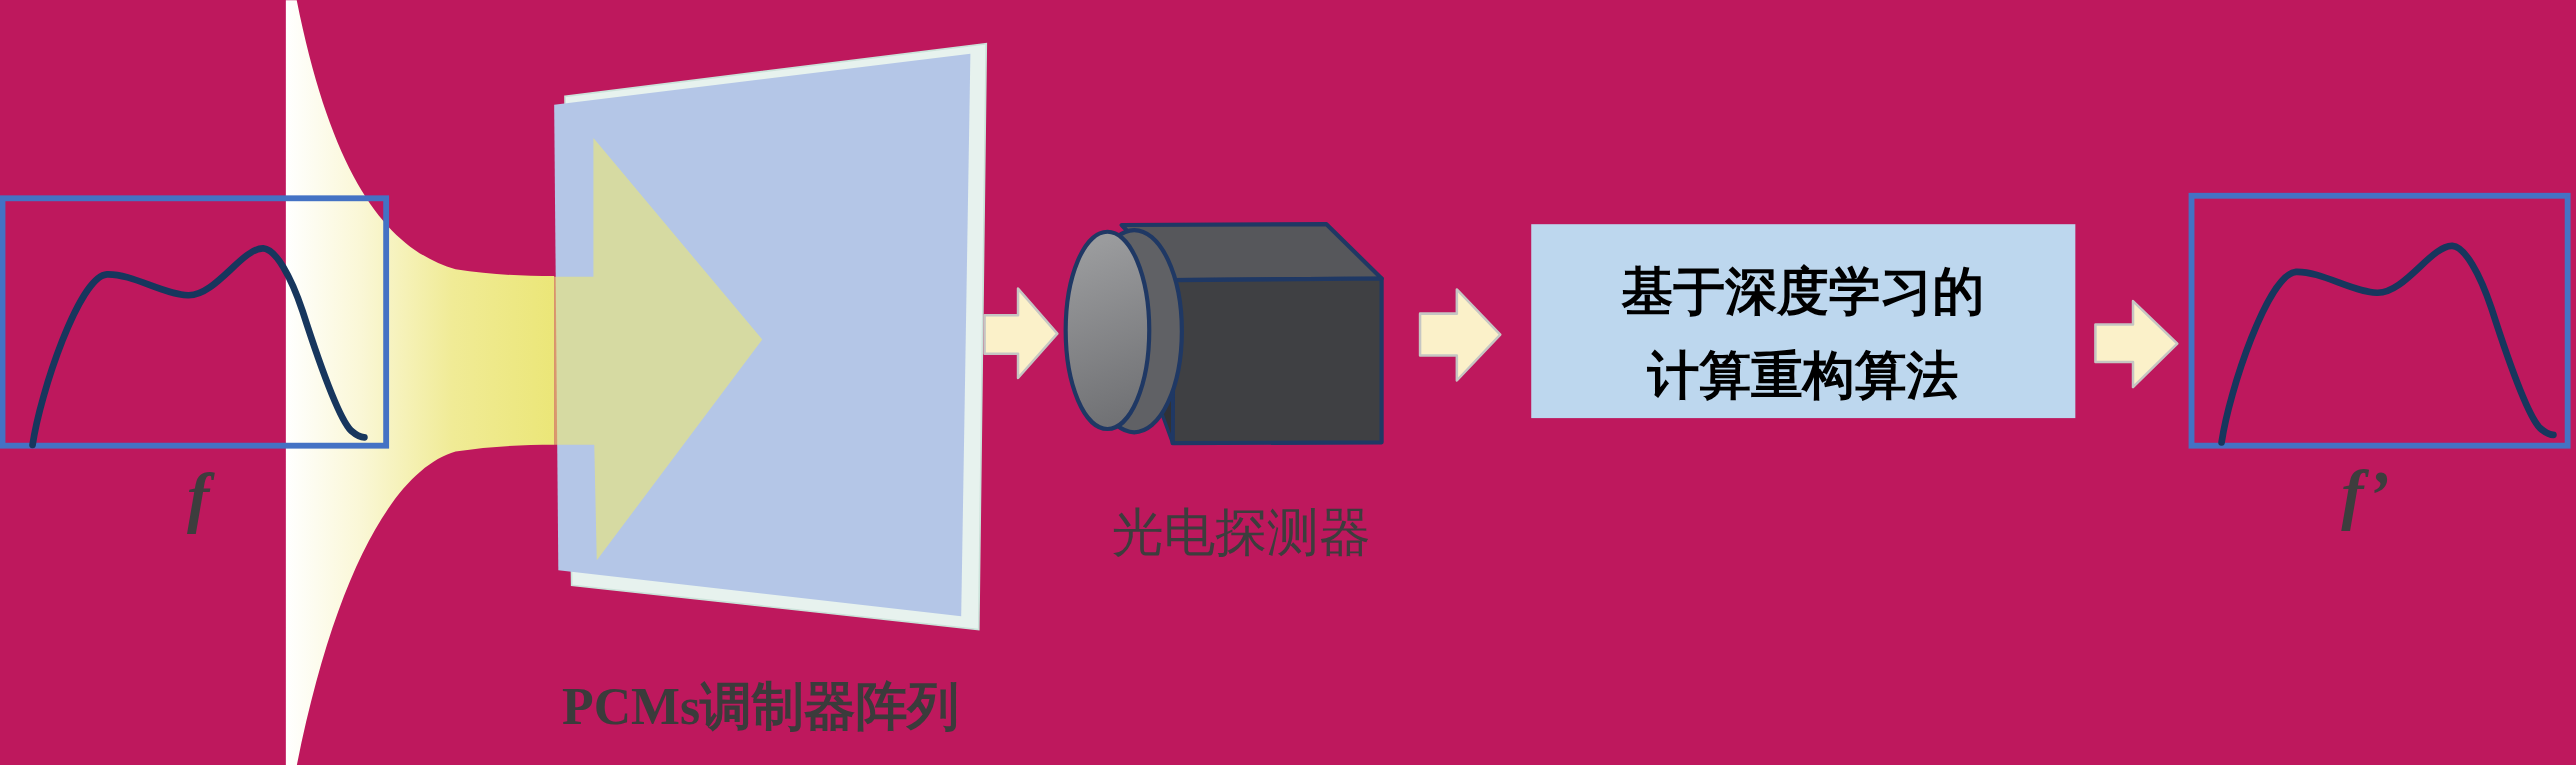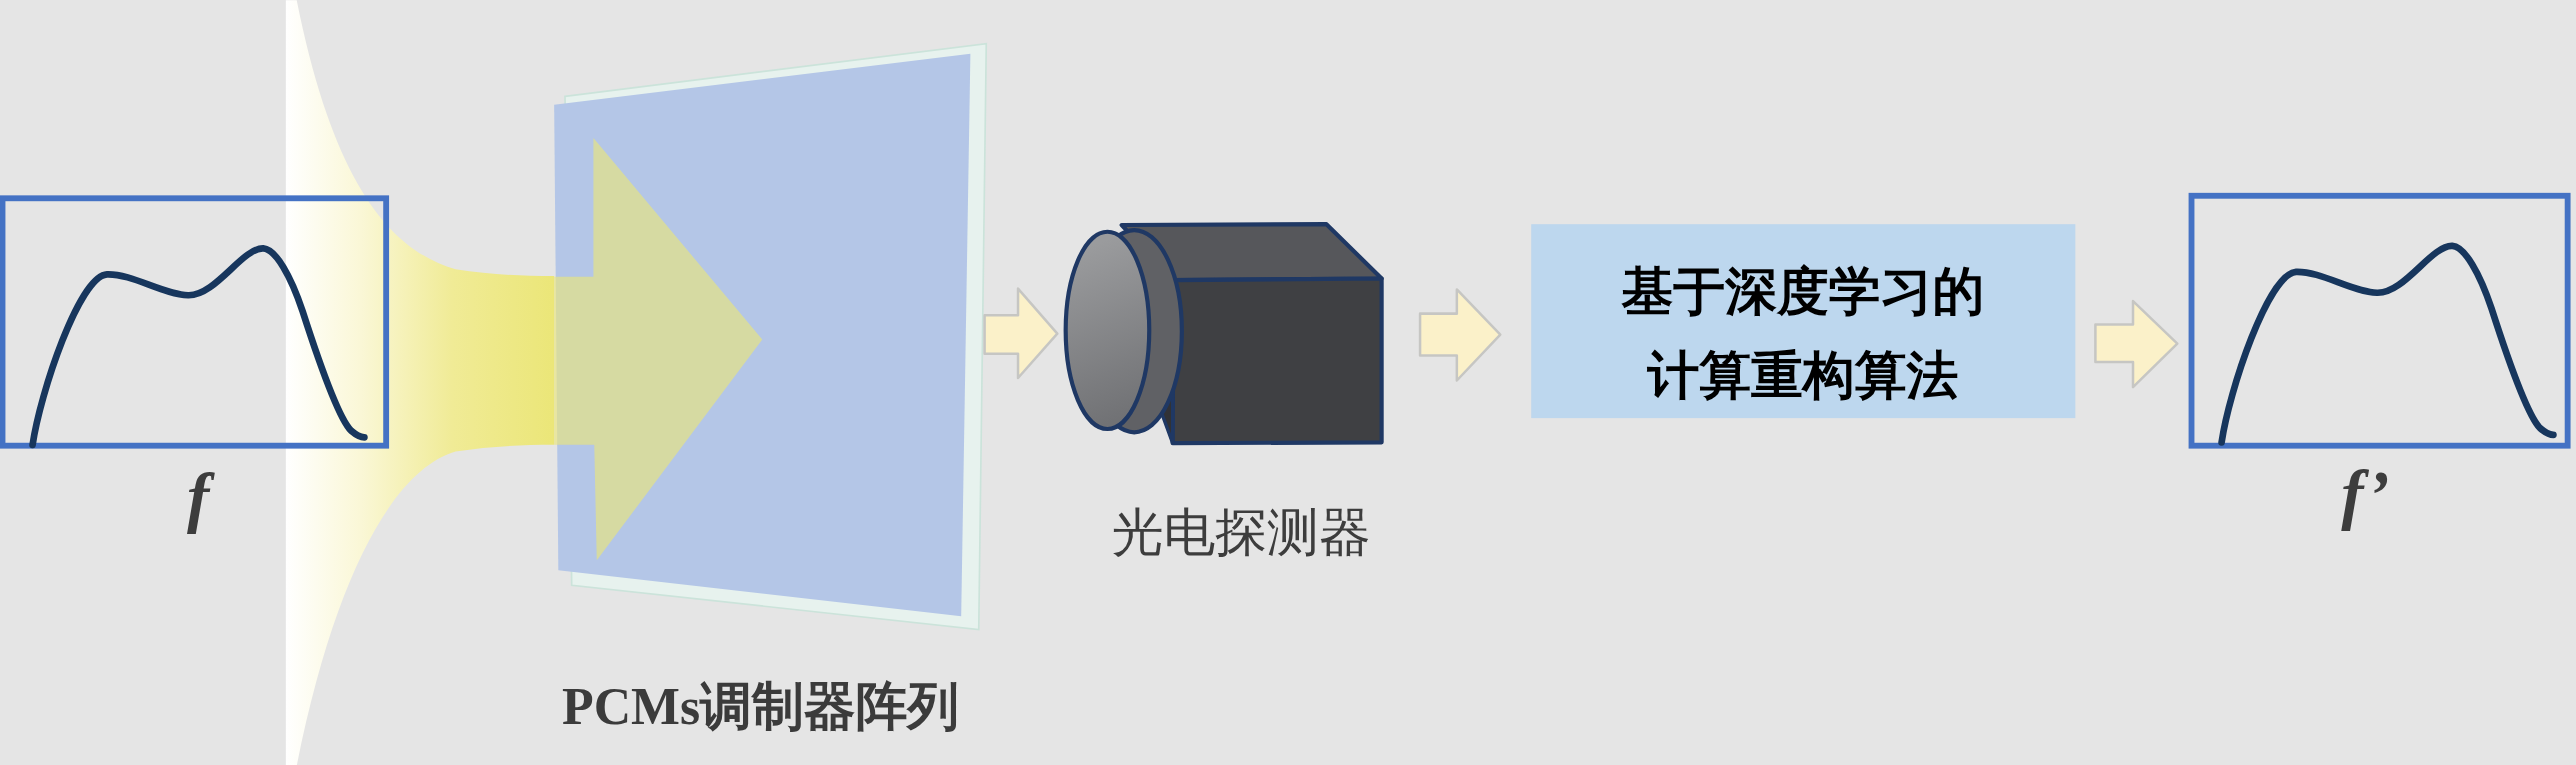--- a/index.html
+++ b/index.html
@@ -1,16 +1,16 @@
 <!DOCTYPE html>
 <html style="font-size:13.4px"><head>
 <meta charset="utf-8">
 <style>
   html,body{margin:0;padding:0;background:#000;}
-  #stage{position:relative;width:2576px;height:766px;background:#e5e5e5;overflow:hidden;}
+  #stage{position:relative;width:2576px;height:766px;background:#be185d;overflow:hidden;}
   svg{display:block;}
   text{font-family:"Liberation Serif","DejaVu Serif",serif;}
 
   .spectrum-box{fill:none;stroke:#4472C4;stroke-width:7px;}
   .spectrum-curve{fill:none;stroke:#17365D;stroke-width:8px;stroke-linecap:round;}
   .glass{fill:#E7F2EE;stroke:#CBE3DA;stroke-width:2px;}
   .panel{stroke:none;}
   .panel-arrow{fill:#EBE678;fill-opacity:0.62;stroke:none;}
   .navy{stroke:#1F3864;stroke-width:5px;stroke-linejoin:round;}
   .det-top{fill:#56575B;}

